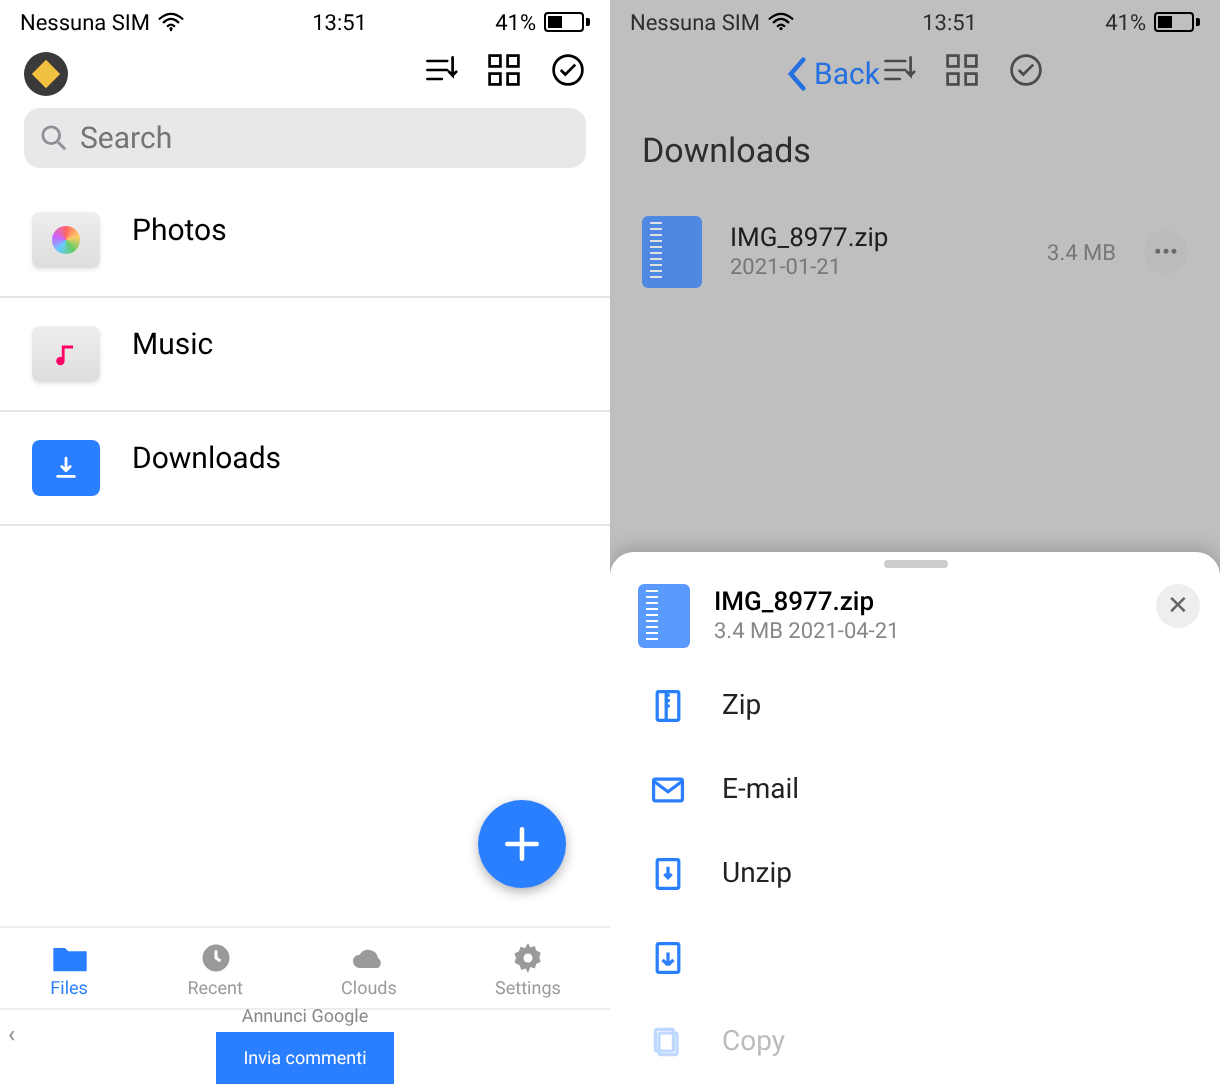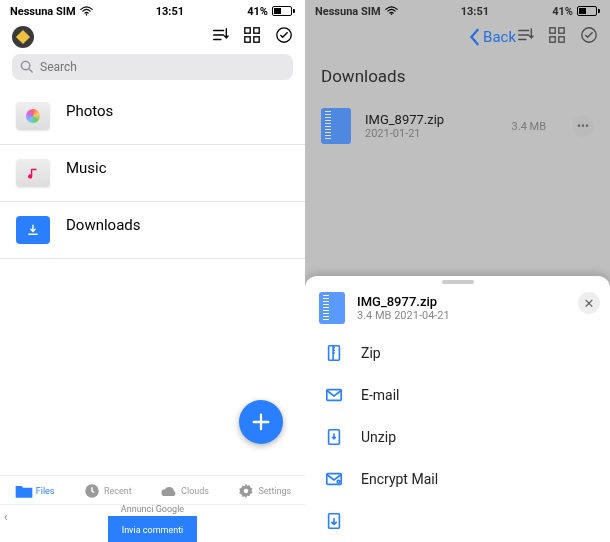--- a/index.html
+++ b/index.html
@@ -1,62 +1,62 @@
 <!DOCTYPE html>
 <html><head>
 <meta charset="utf-8">
 <style>
 *{box-sizing:border-box;margin:0;padding:0;font-family:-apple-system,BlinkMacSystemFont,"Segoe UI",Roboto,sans-serif}
 body{width:610px;height:542px;display:flex;background:#fff;overflow:hidden;position:relative}
 .pane{width:305px;height:542px;position:relative;overflow:hidden}
 .pane.right{background:#bfbfbf}
-.status{display:flex;justify-content:space-between;align-items:center;padding:2px 10px 0;font-size:11px;font-weight:700;height:20px}
+.status{display:flex;justify-content:space-between;align-items:center;padding:2px 10px 0;font-size:11px;font-weight:400;height:20px}
 .status .left,.status .right{display:flex;align-items:center;gap:4px}
 .wifi{width:13px;height:10px}
 .batt{display:flex;align-items:center;gap:1px}
 .batt-body{width:20px;height:10px;border:1px solid #000;border-radius:2px;position:relative}
 .batt-fill{position:absolute;left:1px;top:1px;bottom:1px;width:40%;background:#000}
 .batt-tip{width:2px;height:4px;background:#000;border-radius:0 1px 1px 0}
 .topbar{display:flex;align-items:center;justify-content:space-between;padding:4px 12px;height:34px}
 .app-icon{width:22px;height:22px;border-radius:50%;background:#3a3a3a;display:flex;align-items:center;justify-content:center}
 .diamond{width:10px;height:10px;background:#f0c040;transform:rotate(45deg)}
 .top-icons{display:flex;gap:14px;align-items:center}
 .icon-btn svg{width:18px;height:18px}
 .title{font-size:24px;font-weight:700;padding:0 12px 6px}
 .search{margin:0 12px 8px;background:#e8e8ea;border-radius:8px;display:flex;align-items:center;padding:6px 8px;gap:6px}
-.search input{border:0;background:transparent;font-size:12px;color:#c2410c;outline:none;flex:1}
+.search input{border:0;background:transparent;font-size:15px;color:#c2410c;outline:none;flex:1}
 .list-item{display:flex;gap:16px;padding:14px 16px;border-bottom:1px solid #e5e5e5}
 .folder-ico{width:34px;height:28px;border-radius:4px;display:flex;align-items:center;justify-content:center}
 .folder-ico.gray{background:linear-gradient(#eee,#ddd);box-shadow:0 1px 2px rgba(0,0,0,.1)}
 .folder-ico.blue{background:#2a7fff}
 .folder-ico .inner{width:14px;height:14px;border-radius:2px}
 .item-label{font-size:15px}
 .fab{position:absolute;right:22px;bottom:98px;width:44px;height:44px;border-radius:50%;background:#2a7fff;display:flex;align-items:center;justify-content:center;box-shadow:0 2px 6px rgba(0,0,0,.3)}
 .fab svg{width:22px;height:22px}
 .tabbar{position:absolute;bottom:38px;left:0;right:0;display:flex;justify-content:space-around;padding:6px 0 4px;border-top:1px solid #eee;background:#fff}
-.tab{display:flex;flex-direction:row;align-items:center;gap:2px;font-size:9px;color:#9a9a9a}
+.tab{display:flex;flex-direction:column;align-items:center;gap:2px;font-size:9px;color:#9a9a9a}
 .tab.active{color:#2a7fff}
 .tab svg{width:20px;height:18px}
 .ad-bar{position:absolute;bottom:0;left:0;right:0;height:38px;background:#fff;border-top:1px solid #eee;display:flex;flex-direction:column;align-items:center;justify-content:center;gap:2px}
 .ad-label{font-size:9px;color:#888}
 .ad-btns{display:flex;gap:4px}
 .ad-btn{font-size:9px;padding:3px 8px;border:6px solid #84cc16}
 .ad-btn.blue{background:#2a7fff;color:#fff;border-color:#2a7fff}
 .ad-close{position:absolute;left:4px;bottom:18px;font-size:12px;color:#888}
 
-.back-row{display:flex;align-items:center;justify-content:flex-end;padding:4px 12px;height:34px}
+.back-row{display:flex;align-items:center;justify-content:center;padding:4px 12px;height:34px}
 .back-btn{display:flex;align-items:center;color:#2a7fff;font-size:15px;gap:2px}
 .r-title{font-size:17px;padding:12px 16px;color:#333}
 .file-row{display:flex;align-items:center;padding:10px 16px;gap:14px;position:relative}
 .file-ico{width:30px;height:36px;background:#5a9aff;border-radius:3px;position:relative}
 .file-ico::before{content:"";position:absolute;left:4px;top:3px;bottom:3px;width:6px;background:repeating-linear-gradient(#fff 0 1px,transparent 1px 3px)}
 .file-txt{display:flex;flex-direction:column;flex:1}
 .file-name{font-size:13px;color:#222}
 .file-date{font-size:11px;color:#888}
-.file-size{font-size:11px;color:#888;margin-right:12px}
+.file-size{font-size:11px;color:#888;margin-right:0}
 .more-dots{width:22px;height:22px;border-radius:50%;background:#d5d5d5;display:flex;align-items:center;justify-content:center;font-size:12px;color:#777}
 .sheet{position:absolute;left:0;right:0;bottom:0;background:#fff;border-radius:12px 12px 0 0;box-shadow:0 -2px 10px rgba(0,0,0,.2)}
 .sheet-handle{width:32px;height:4px;background:#ccc;border-radius:2px;margin:4px auto 0}
 .sheet-head{display:flex;align-items:center;padding:8px 14px;gap:12px;position:relative}
 .sheet-head .file-ico{width:26px;height:32px}
 .sheet-head-txt{display:flex;flex-direction:column}
 .sheet-name{font-size:13px;font-weight:500}
 .sheet-sub{font-size:11px;color:#888}
 .sheet-close{position:absolute;right:10px;top:8px;width:22px;height:22px;border-radius:50%;background:#eee;display:flex;align-items:center;justify-content:center;font-size:13px;color:#666}
 .action{display:flex;align-items:center;gap:18px;padding:12px 20px;font-size:14px;color:#222}
@@ -274,26 +274,25 @@
     </div>
     <div class="action">
       <svg viewBox="0 0 20 20">
           <rect x="4" y="2" width="12" height="16" rx="1"></rect>
           <path d="M10 6v6m-2-2l2 2 2-2"></path>
         </svg>
       <span>Unzip</span>
     </div>
     <div class="action">
       <svg viewBox="0 0 20 20">
-          <rect x="2" y="4" width="16" height="12" rx="1"></rect>
-          <path d="M2 5l8 6 8-6"></path>
-          <circle cx="15" cy="13" r="1.5"></circle>
-        </svg>
-      <span>Encrypt Mail</span>
-    </div>
-    <div class="action">
-      <svg viewBox="0 0 20 20">
           <rect x="4" y="2" width="12" height="16" rx="1"></rect>
           <path d="M10 14l3-3m-3 3l-3-3m3 3V7"></path>
         </svg>
     </div>
+    <div class="action" style="opacity:.3">
+      <svg viewBox="0 0 20 20">
+          <rect x="5" y="5" width="10" height="12" rx="1"></rect>
+          <rect x="3" y="3" width="10" height="12" rx="1"></rect>
+        </svg>
+      <span>Copy</span>
+    </div>
   </div>
 </div>
 
 </body></html>

